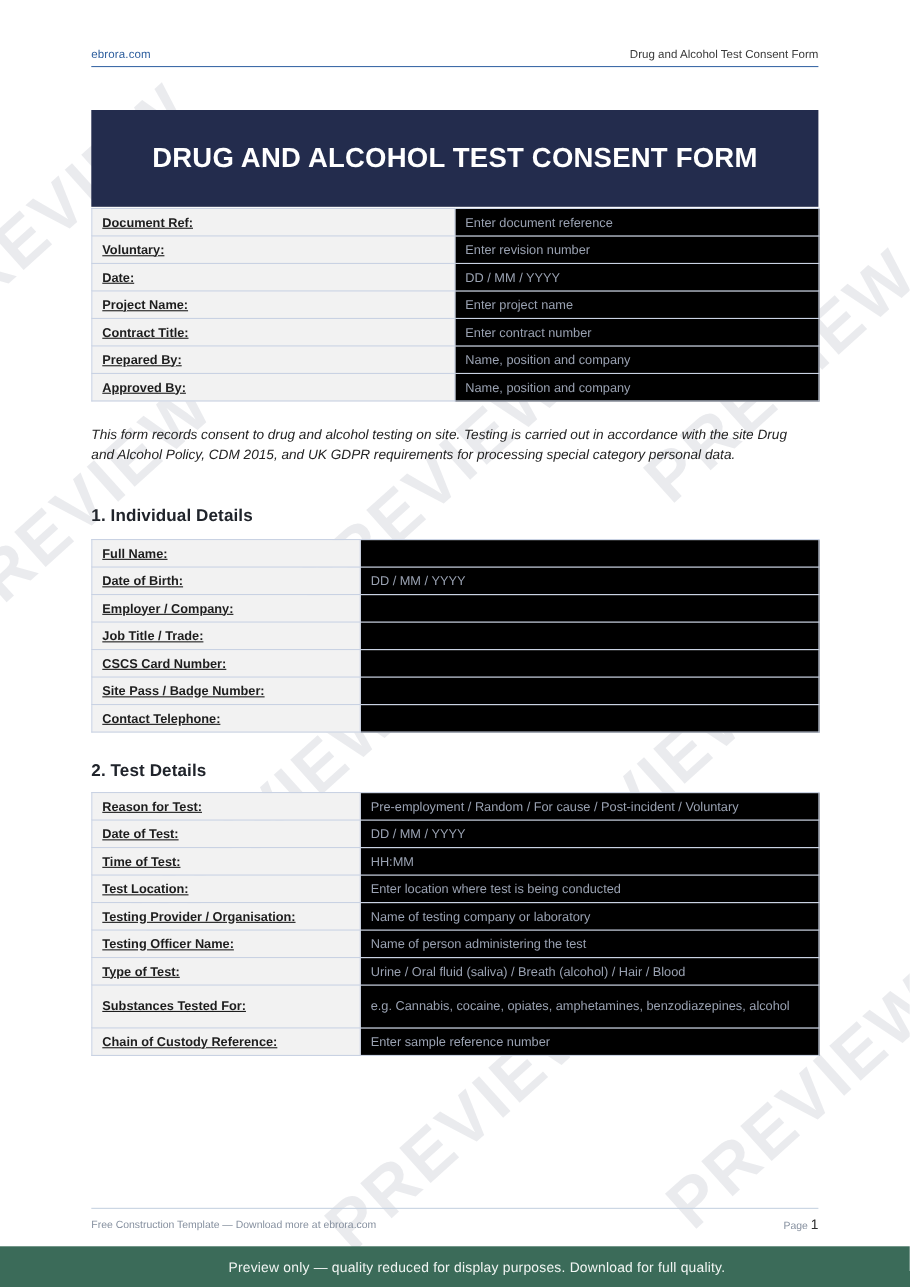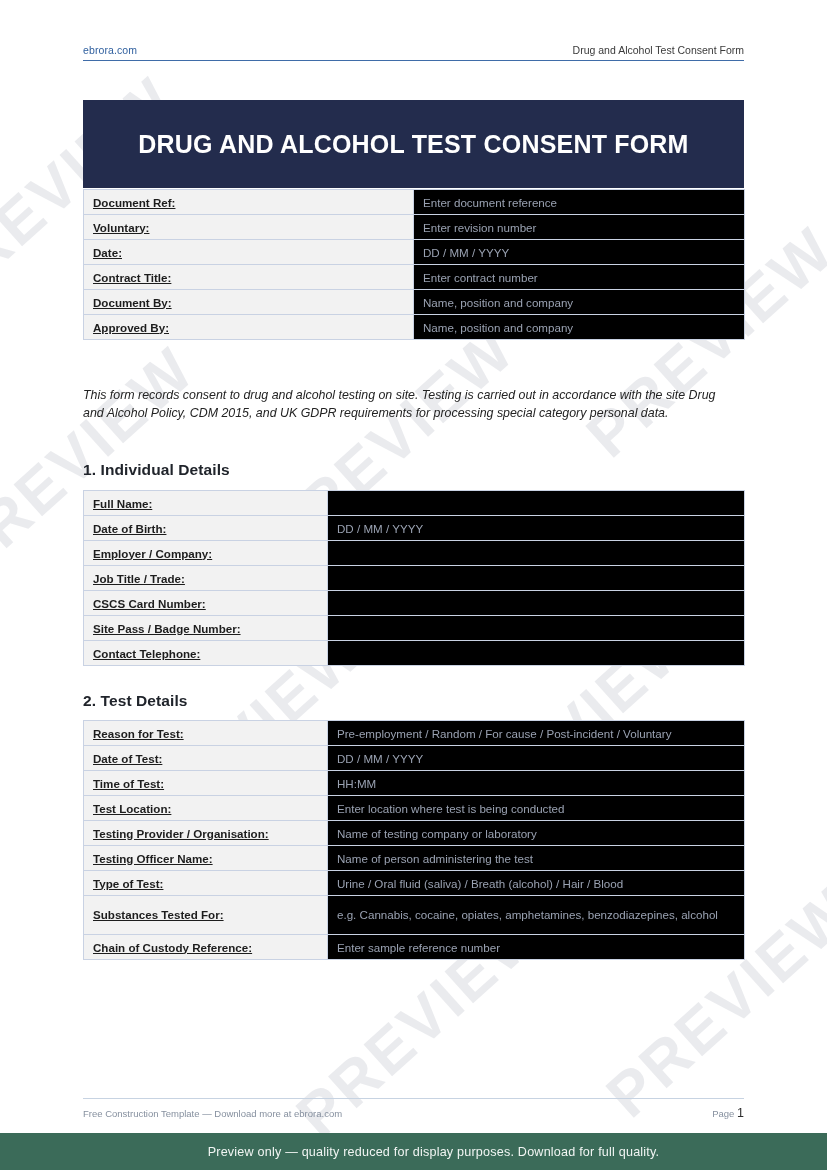--- a/index.html
+++ b/index.html
@@ -238,25 +238,29 @@
           </tr>
           <tr>
             <td class="lbl">Voluntary:</td>
             <td class="val">Enter revision number</td>
           </tr>
           <tr>
             <td class="lbl">Date:</td>
             <td class="val">DD / MM / YYYY</td>
           </tr>
           <tr>
+            <td class="lbl">Project Name:</td>
+            <td class="val">Enter project name</td>
+          </tr>
+          <tr>
             <td class="lbl">Contract Title:</td>
             <td class="val">Enter contract number</td>
           </tr>
           <tr>
-            <td class="lbl">Document By:</td>
+            <td class="lbl">Prepared By:</td>
             <td class="val">Name, position and company</td>
           </tr>
           <tr>
             <td class="lbl">Approved By:</td>
             <td class="val">Name, position and company</td>
           </tr>
         </tbody>
     </table>
   </div>
 

